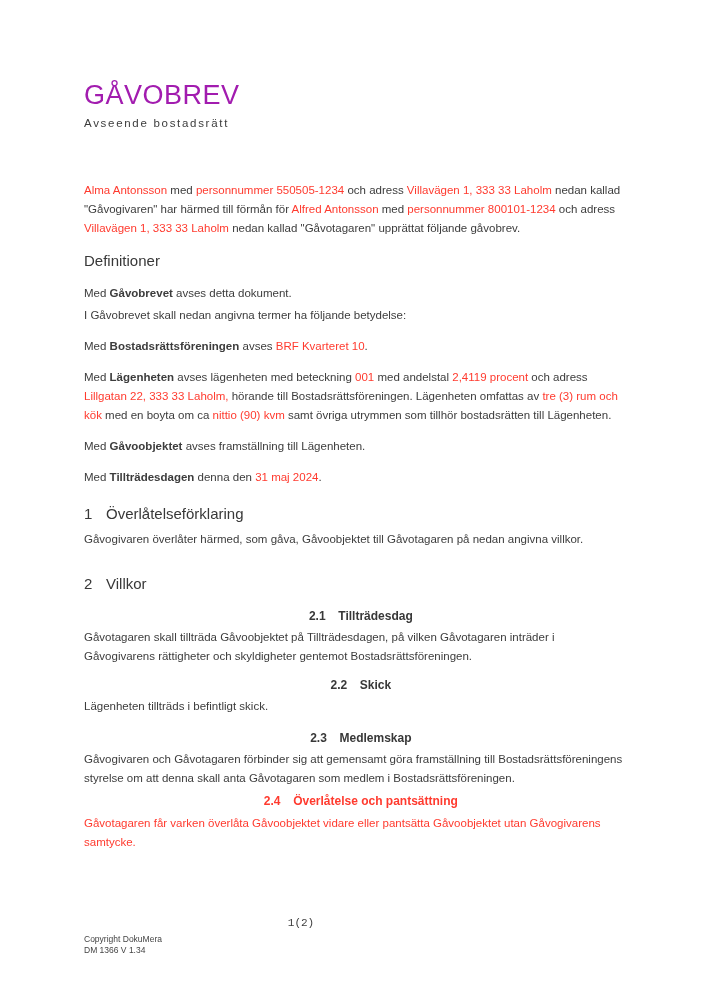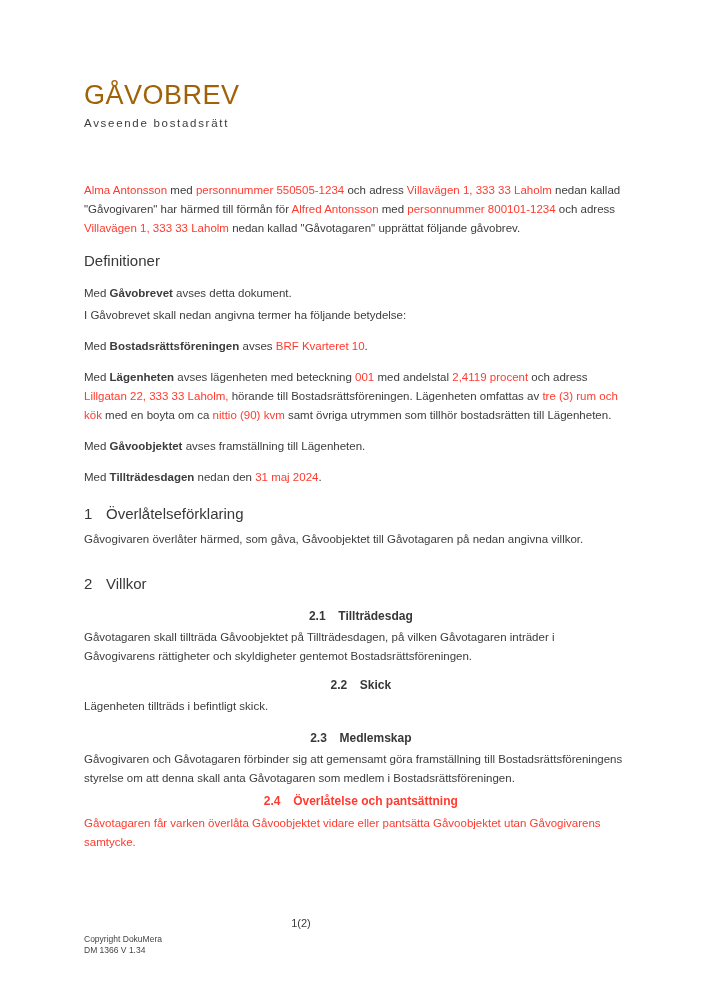--- a/index.html
+++ b/index.html
@@ -10,21 +10,21 @@
     font-family:"Liberation Sans","DejaVu Sans",sans-serif;
     color:#3c3c3c;
     overflow:hidden;
   }
   .content{
     position:absolute;left:84px;top:0;width:541px;
   }
   .doc-title{
     margin:0;padding-top:80px;
     font-size:27px;line-height:30px;font-weight:400;
-    letter-spacing:0.5px;color:#a16207;
+    letter-spacing:0.5px;color:#a21caf;
   }
   .doc-subtitle{
     margin-top:6px;
     font-size:11.5px;line-height:15px;letter-spacing:1.7px;
   }
   p{margin:0;}
   .body-text{font-size:11.5px;line-height:19px;}
   .intro{margin-top:50px;}
   .h1{
     font-size:15px;line-height:22px;font-weight:400;color:#383838;
@@ -46,21 +46,21 @@
   .sub-2{margin-top:10px;}
   .sub-3{margin-top:13px;}
   .sub-4{margin-top:4px;}
   .sub-4-para{margin-top:4px;}
   .num1{display:inline-block;min-width:22px;}
   .num2{display:inline-block;min-width:42px;}
   .red{color:var(--red,#ff3a2e);}
   .bold{font-weight:700;}
   .page-number{
     position:absolute;left:0;top:916px;width:602px;
-    text-align:center;font-size:11px;line-height:14px;
+    text-align:center;font-size:11px;line-height:14px;font-family:Liberation Mono, monospace;
   }
   .copyright{
     position:absolute;left:84px;top:934px;
     font-size:8.5px;line-height:11px;color:#444;
   }
 </style>
 </head>
 <body>
 
 <div class="page">
@@ -71,21 +71,21 @@
 
     <p class="body-text intro"><span class="red">Alma Antonsson</span><span> med </span><span class="red">personnummer 550505-1234</span><span> och adress </span><span class="red">Villavägen 1, 333 33 Laholm</span><span> nedan kallad "Gåvogivaren" har härmed till förmån för </span><span class="red">Alfred Antonsson</span><span> med </span><span class="red">personnummer 800101-1234</span><span> och adress </span><span class="red">Villavägen 1, 333 33 Laholm</span><span> nedan kallad "Gåvotagaren" upprättat följande gåvobrev.</span></p>
 
     <h2 class="h1 h-def">Definitioner</h2>
     <p class="body-text def-item"><span>Med </span><span class="bold">Gåvobrevet</span><span> avses detta dokument.</span></p>
 
     <p class="body-text lead">I Gåvobrevet skall nedan angivna termer ha följande betydelse:</p>
     <p class="body-text def-item"><span>Med </span><span class="bold">Bostadsrättsföreningen</span><span> avses </span><span class="red">BRF Kvarteret 10</span><span>.</span></p>
     <p class="body-text def-item"><span>Med </span><span class="bold">Lägenheten</span><span> avses lägenheten med beteckning </span><span class="red">001</span><span> med andelstal </span><span class="red">2,4119 procent</span><span> och adress </span><span class="red">Lillgatan 22, 333 33 Laholm,</span><span> hörande till Bostadsrättsföreningen. Lägenheten omfattas av </span><span class="red">tre (3) rum och kök</span><span> med en boyta om ca </span><span class="red">nittio (90) kvm</span><span> samt övriga utrymmen som tillhör bostadsrätten till Lägenheten.</span></p>
     <p class="body-text def-item"><span>Med </span><span class="bold">Gåvoobjektet</span><span> avses framställning till Lägenheten.</span></p>
-    <p class="body-text def-item"><span>Med </span><span class="bold">Tillträdesdagen</span><span> nedan den </span><span class="red">31 maj 2024</span><span>.</span></p>
+    <p class="body-text def-item"><span>Med </span><span class="bold">Tillträdesdagen</span><span> denna den </span><span class="red">31 maj 2024</span><span>.</span></p>
 
     <h2 class="h1 h-sec1"><span class="num1">1</span><span>Överlåtelseförklaring</span></h2>
     <p class="body-text sec-para">Gåvogivaren överlåter härmed, som gåva, Gåvoobjektet till Gåvotagaren på nedan angivna villkor.</p>
 
     <h2 class="h1 h-sec2"><span class="num1">2</span><span>Villkor</span></h2>
 
     <h3 class="h2 sub-1"><span class="num2">2.1</span><span>Tillträdesdag</span></h3>
     <p class="body-text sub-para">Gåvotagaren skall tillträda Gåvoobjektet på Tillträdesdagen, på vilken Gåvotagaren inträder i Gåvogivarens rättigheter och skyldigheter gentemot Bostadsrättsföreningen.</p>
 
     <h3 class="h2 sub-2"><span class="num2">2.2</span><span>Skick</span></h3>

